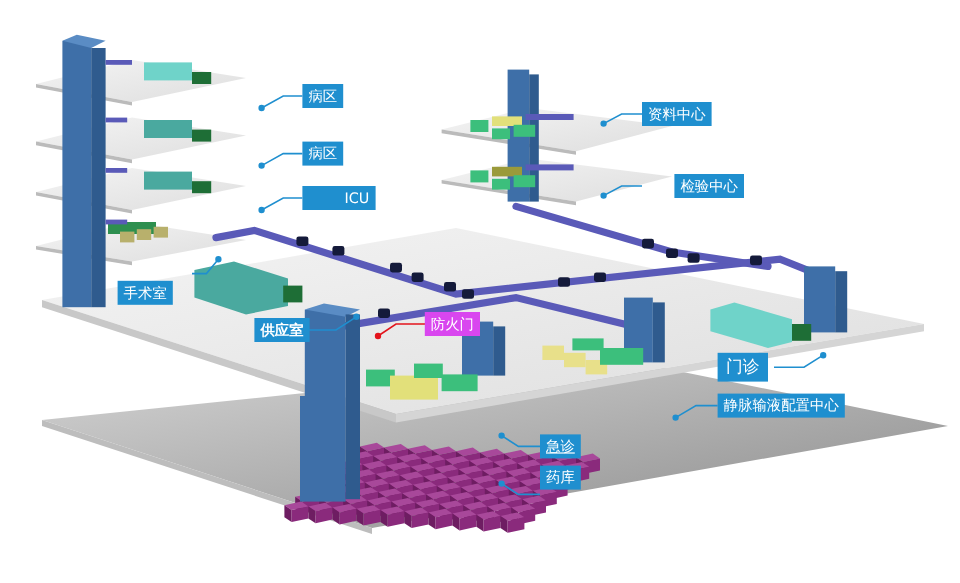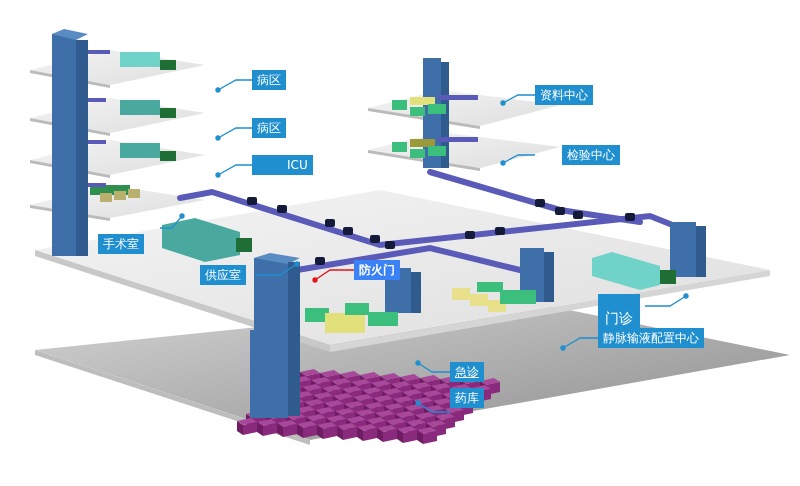--- a/index.html
+++ b/index.html
@@ -1,20 +1,20 @@
 <!DOCTYPE html>
 <html><head>
 <meta charset="utf-8">
 <style>
   html,body{margin:0;padding:0;background:#ffffff;}
   body{width:800px;height:486px;position:relative;overflow:hidden;font-family:"DejaVu Sans",sans-serif;}
   #scene{position:absolute;left:0;top:0;width:800px;height:486px;}
   .label{position:absolute;background:#1f8fcf;color:#fff;font-size:12px;line-height:20px;height:20px;padding:0 5px;white-space:nowrap;}
-  .label.big{font-size:14px;height:24px;line-height:24px;padding:12px 7px;}
-  .label.red{background:#3b82f6;font-weight:bold;}
+  .label.big{font-size:14px;height:24px;line-height:24px;padding:0 7px;}
+  .label.red{background:#d946ef;}
 </style>
 </head>
 <body>
 
 <svg id="scene" viewBox="0 0 800 486">
   <defs>
     <linearGradient id="slabTop" x1="0" y1="0" x2="1" y2="1">
       <stop offset="0" stop-color="#f4f4f4"></stop>
         <stop offset="1" stop-color="#dedede"></stop>
     </linearGradient>
@@ -588,20 +588,20 @@
   <g stroke="#e3141c" stroke-width="1.3" fill="none">
     <polyline points="315,280 330,270 355,270"></polyline>
       <circle cx="315" cy="280" r="2" fill="#e3141c"></circle>
   </g>
 </svg>
 
 <div class="label" style="left:252px;top:70px;">病区</div>
 <div class="label" style="left:252px;top:118px;">病区</div>
 <div class="label" style="left:252px;top:155px;padding-left:35px;">ICU</div>
 <div class="label" style="left:98px;top:218px;margin-top:16px;">手术室</div>
-<div class="label" style="left:200px;top:265px;">供应室</div>
+<div class="label" style="left:212px;top:265px;font-weight:bold;">供应室</div>
 <div class="label red" style="left:354px;top:260px;">防火门</div>
 <div class="label" style="left:535px;top:85px;text-align:center;">资料中心</div>
 <div class="label" style="left:562px;top:145px;">检验中心</div>
 <div class="label big" style="left:598px;top:294px;">门诊</div>
 <div class="label" style="left:598px;top:328px;">静脉输液配置中心</div>
 <div class="label" style="left:450px;top:362px;text-decoration:underline;">急诊</div>
 <div class="label" style="left:450px;top:388px;">药库</div>
 
 </body></html>

